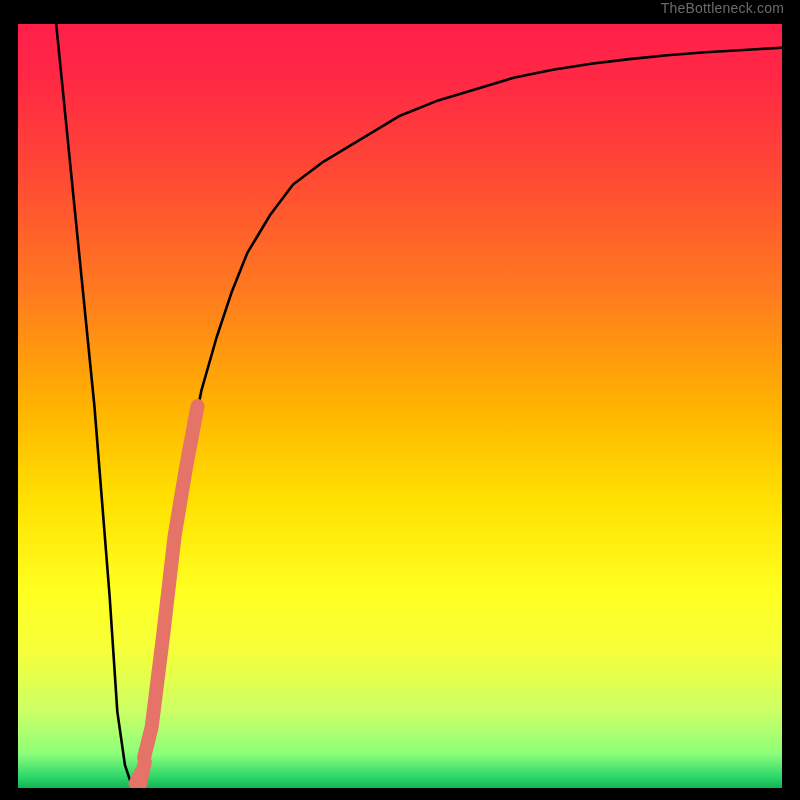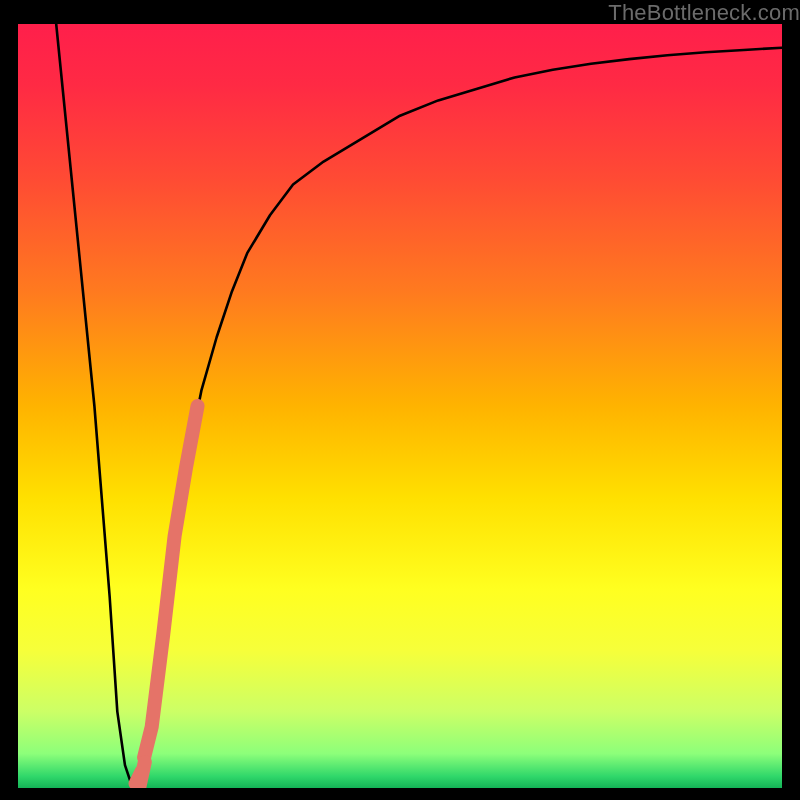--- a/index.html
+++ b/index.html
@@ -13,23 +13,23 @@
   }
   .frame {
     width: 800px;
     height: 800px;
     background: #000;
     position: relative;
   }
   .watermark {
     position: absolute;
     top: 0;
-    right: 0;
+    right: 16px;
     color: #6b6b6b;
-    font-size: 22px;
+    font-size: 14px;
     font-weight: 500;
     letter-spacing: 0.2px;
     z-index: 5;
     text-align: center;
   }
   .plot-outer {
     position: absolute;
     left: 18px;
     top: 24px;
     width: 764px;

